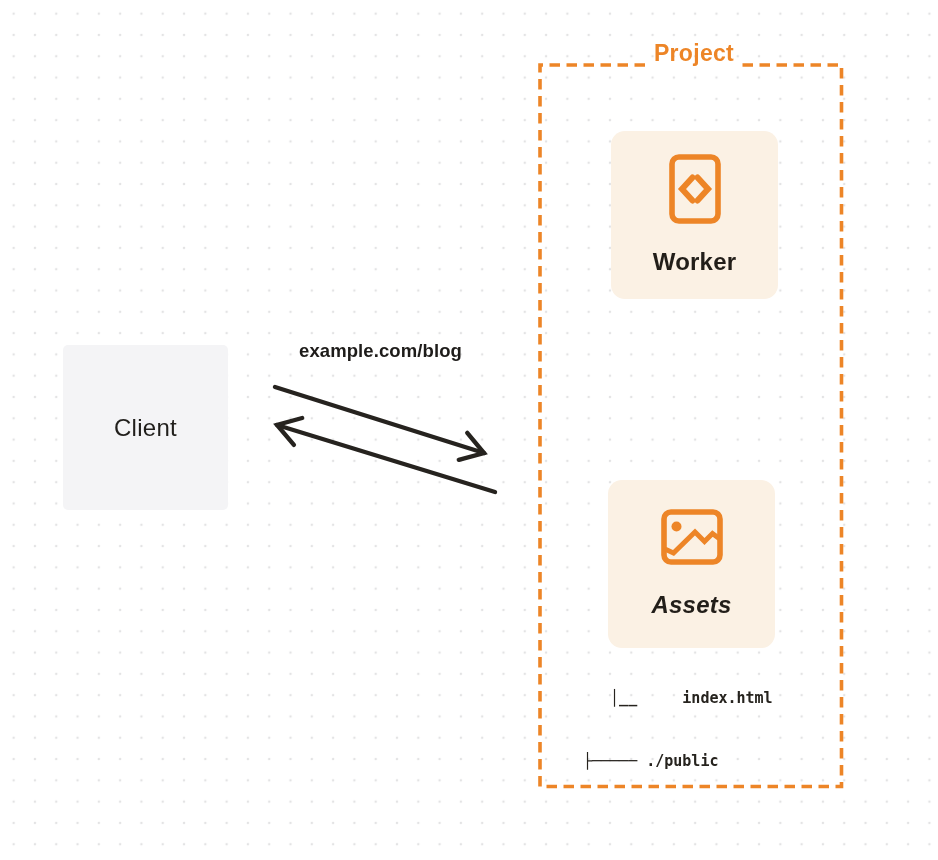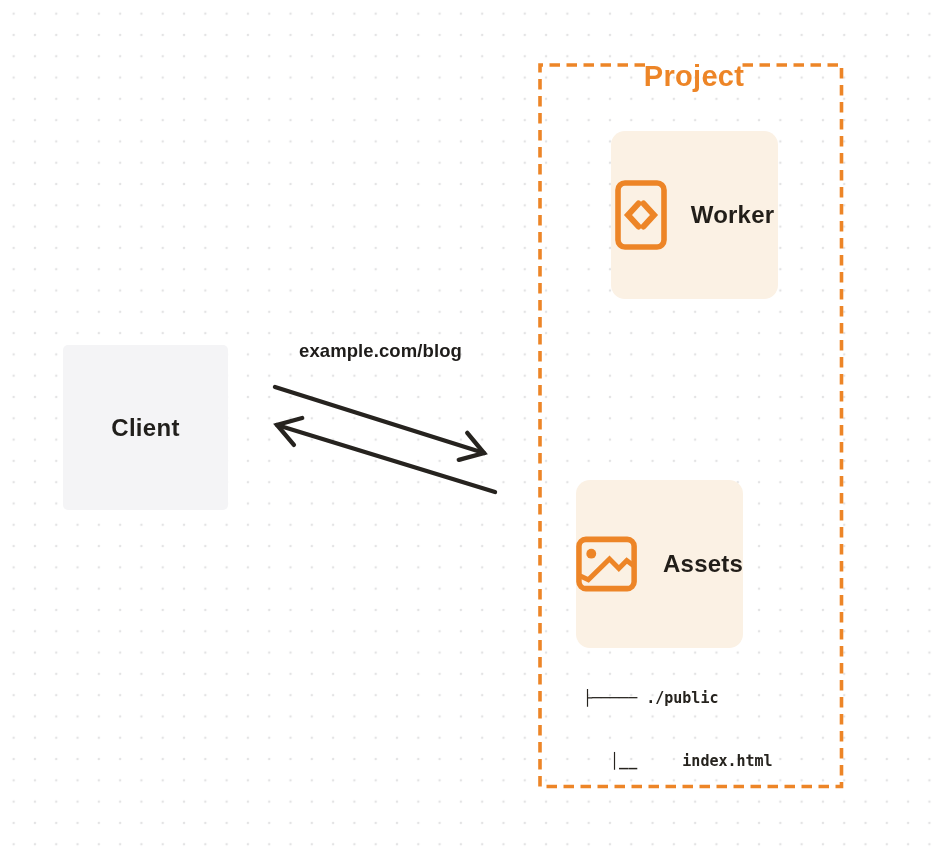--- a/index.html
+++ b/index.html
@@ -14,41 +14,41 @@
     background-size: 21.3px 21.3px;
     background-position: 3px 3px;
   }
   .overlay-svg { position:absolute; left:0; top:0; }
 
   .client-box {
     position:absolute; left:63px; top:345px; width:165px; height:165px;
     background:#f4f4f6; border-radius:5px;
     display:flex; align-items:center; justify-content:center;
   }
-  .client-label { font-size:24px; font-weight:bold; color:#211f1c; letter-spacing:.3px; }
+  .client-label { font-size:24px; font-weight:normal; color:#211f1c; letter-spacing:.3px; }
 
   .request-label {
     position:absolute; left:299px; top:340px;
     font-size:18.5px; font-weight:bold; color:#1e1c1a; letter-spacing:.1px;
     white-space:nowrap;
   }
 
   .project-label {
-    position:absolute; left:643px; top:60px; width:102px; text-align:center;
-    font-size:29px; font-weight:bold; color:#ed8527; letter-spacing:.3px;
+    position:absolute; left:643px; top:40px; width:102px; text-align:center;
+    font-size:23px; font-weight:bold; color:#ed8527; letter-spacing:.3px;
   }
 
   .card {
     position:absolute; width:167px; height:168px;
     background:#fbf1e4; border-radius:14px;
-    display:flex; align-items:center; justify-content:center;
+    display:flex; flex-direction:column; align-items:center; justify-content:center;
     gap:24px;
   }
   .card.worker { left:611px; top:131px; }
-  .card.assets { left:576px; top:480px; gap:26px; }
+  .card.assets { left:608px; top:480px; gap:26px;font-style:italic; }
   .card-label { font-size:24px; font-weight:bold; color:#221e19; letter-spacing:.2px; }
 
   .file-tree {
     position:absolute; left:583px; top:646px;
     font-family:"DejaVu Sans Mono","Liberation Mono",monospace;
     font-size:15px; line-height:21px; font-weight:bold;
     color:#26231e; white-space:pre;
   }
 </style>
 </head>
@@ -89,16 +89,16 @@
 <div class="card assets">
   <svg width="62" height="56" viewBox="0 0 62 56">
     <rect x="3" y="3" width="56" height="50" rx="7" fill="none" stroke="#ed8527" stroke-width="5.6"></rect>
     <circle cx="15.5" cy="17.5" r="5" fill="#ed8527"></circle>
     <path d="M5,40.5 L12.5,44 L34,23 L43.5,32.5 L51.5,24.5 L57.5,29" fill="none" stroke="#ed8527" stroke-width="5" stroke-linecap="round" stroke-linejoin="miter"></path>
   </svg>
   <div class="card-label">Assets</div>
 </div>
 
 <div class="file-tree">
+  <div>   │__     index.html</div>
   <div>├───── ./public</div>
-  <div>   │__     index.html</div>
   
 </div>
 
 </body></html>

